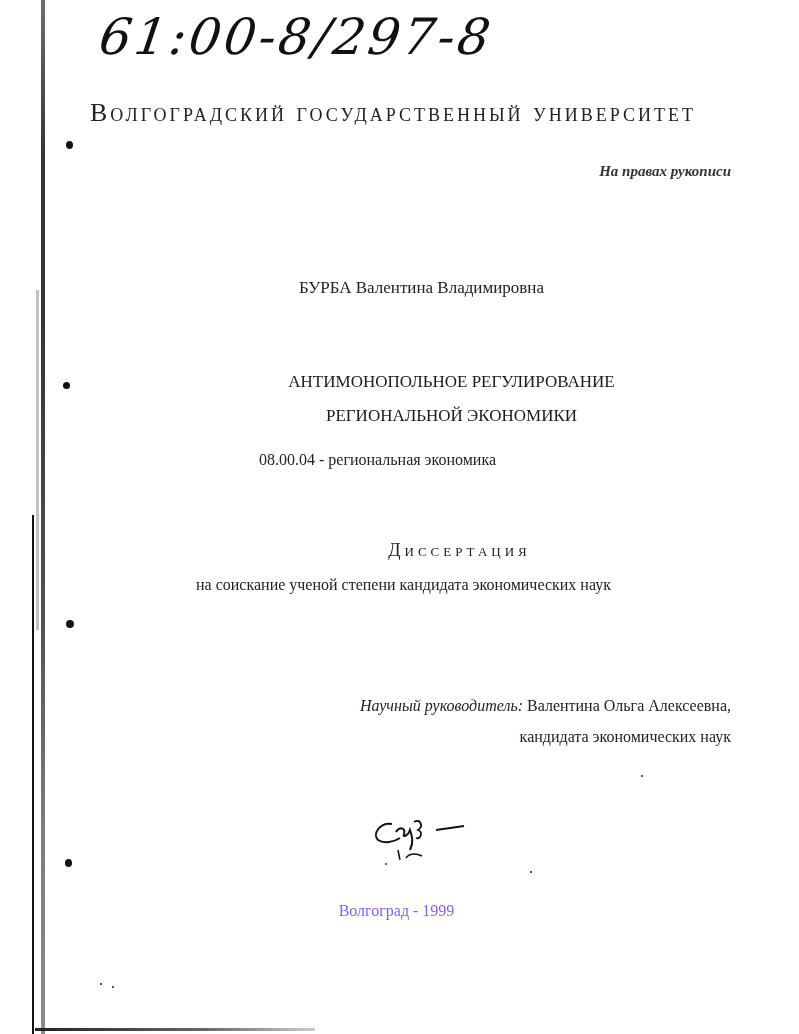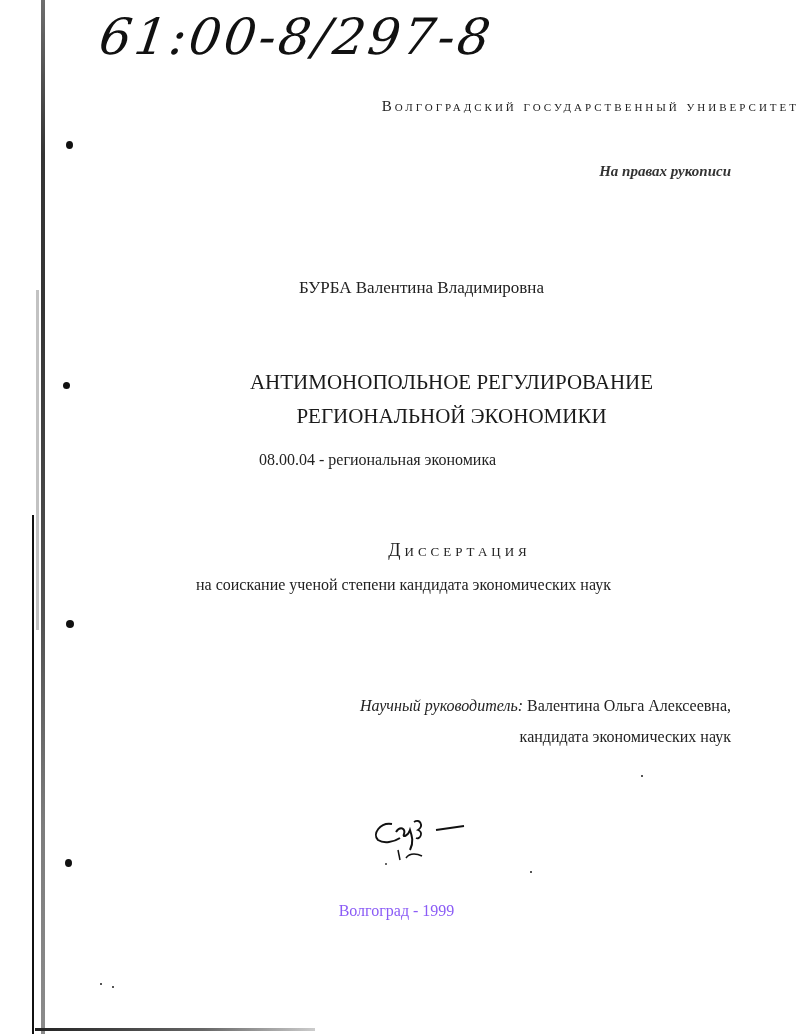--- a/index.html
+++ b/index.html
@@ -29,34 +29,34 @@
     .hole {
       background: #111; border-radius: 50%;
     }
     .handwritten {
       left: 100px; top: 8px;
       font-family: "DejaVu Serif", serif; font-style: italic;
       font-size: 50px; letter-spacing: 3px; color: #111;
       transform: skewX(-8deg); white-space: nowrap;
     }
     .university {
-      left: 0; width: 799px; top: 98px; text-align: right;
-      font-size: 15px; letter-spacing: 3px; color: #222;
+      left: 0; width: 799px; top: 98px; text-align: left;
+      font-size: 26px; letter-spacing: 3px; color: #222;
       font-variant: small-caps; padding-left: 90px; box-sizing: border-box;
     }
     .rights {
       right: 68px; top: 163px; font-style: italic; font-size: 15px; color: #333; font-weight: bold;
     }
     .author {
       left: 0; width: 799px; top: 278px; text-align: center;
       font-size: 17px; color: #222; padding-left: 44px; box-sizing: border-box;
     }
     .title {
       left: 0; width: 799px; top: 365px; text-align: center;
-      font-size: 21px; line-height: 34px; color: #1a1a1a;
+      font-size: 17px; line-height: 34px; color: #1a1a1a;
       padding-left: 104px; box-sizing: border-box;
     }
     .specialty {
       left: 0; width: 667px; top: 451px; text-align: center;
       font-size: 16px; color: #222; padding-left: 88px; box-sizing: border-box;
     }
     .doc-type {
       left: 0; width: 799px; top: 540px; text-align: center;
       font-size: 18px; letter-spacing: 4px; color: #222;
       font-variant: small-caps; padding-left: 120px; box-sizing: border-box;

